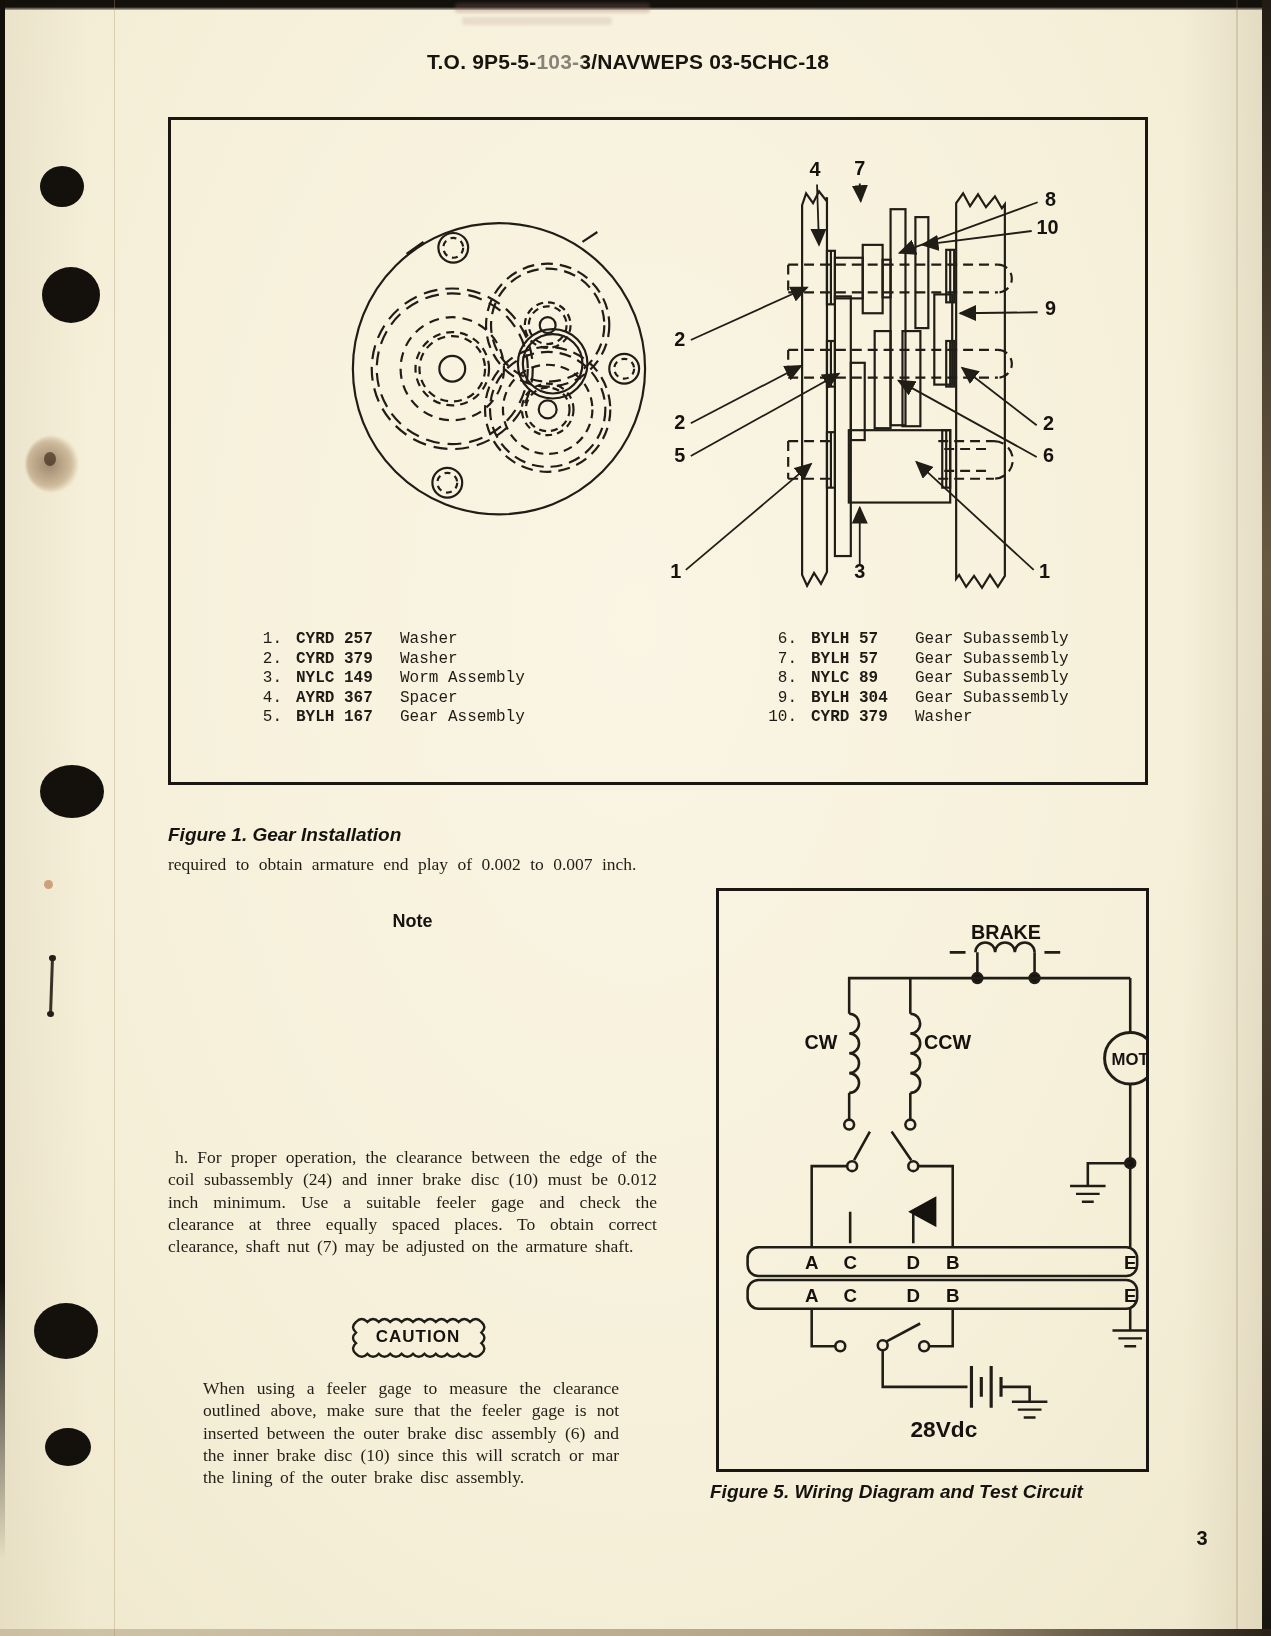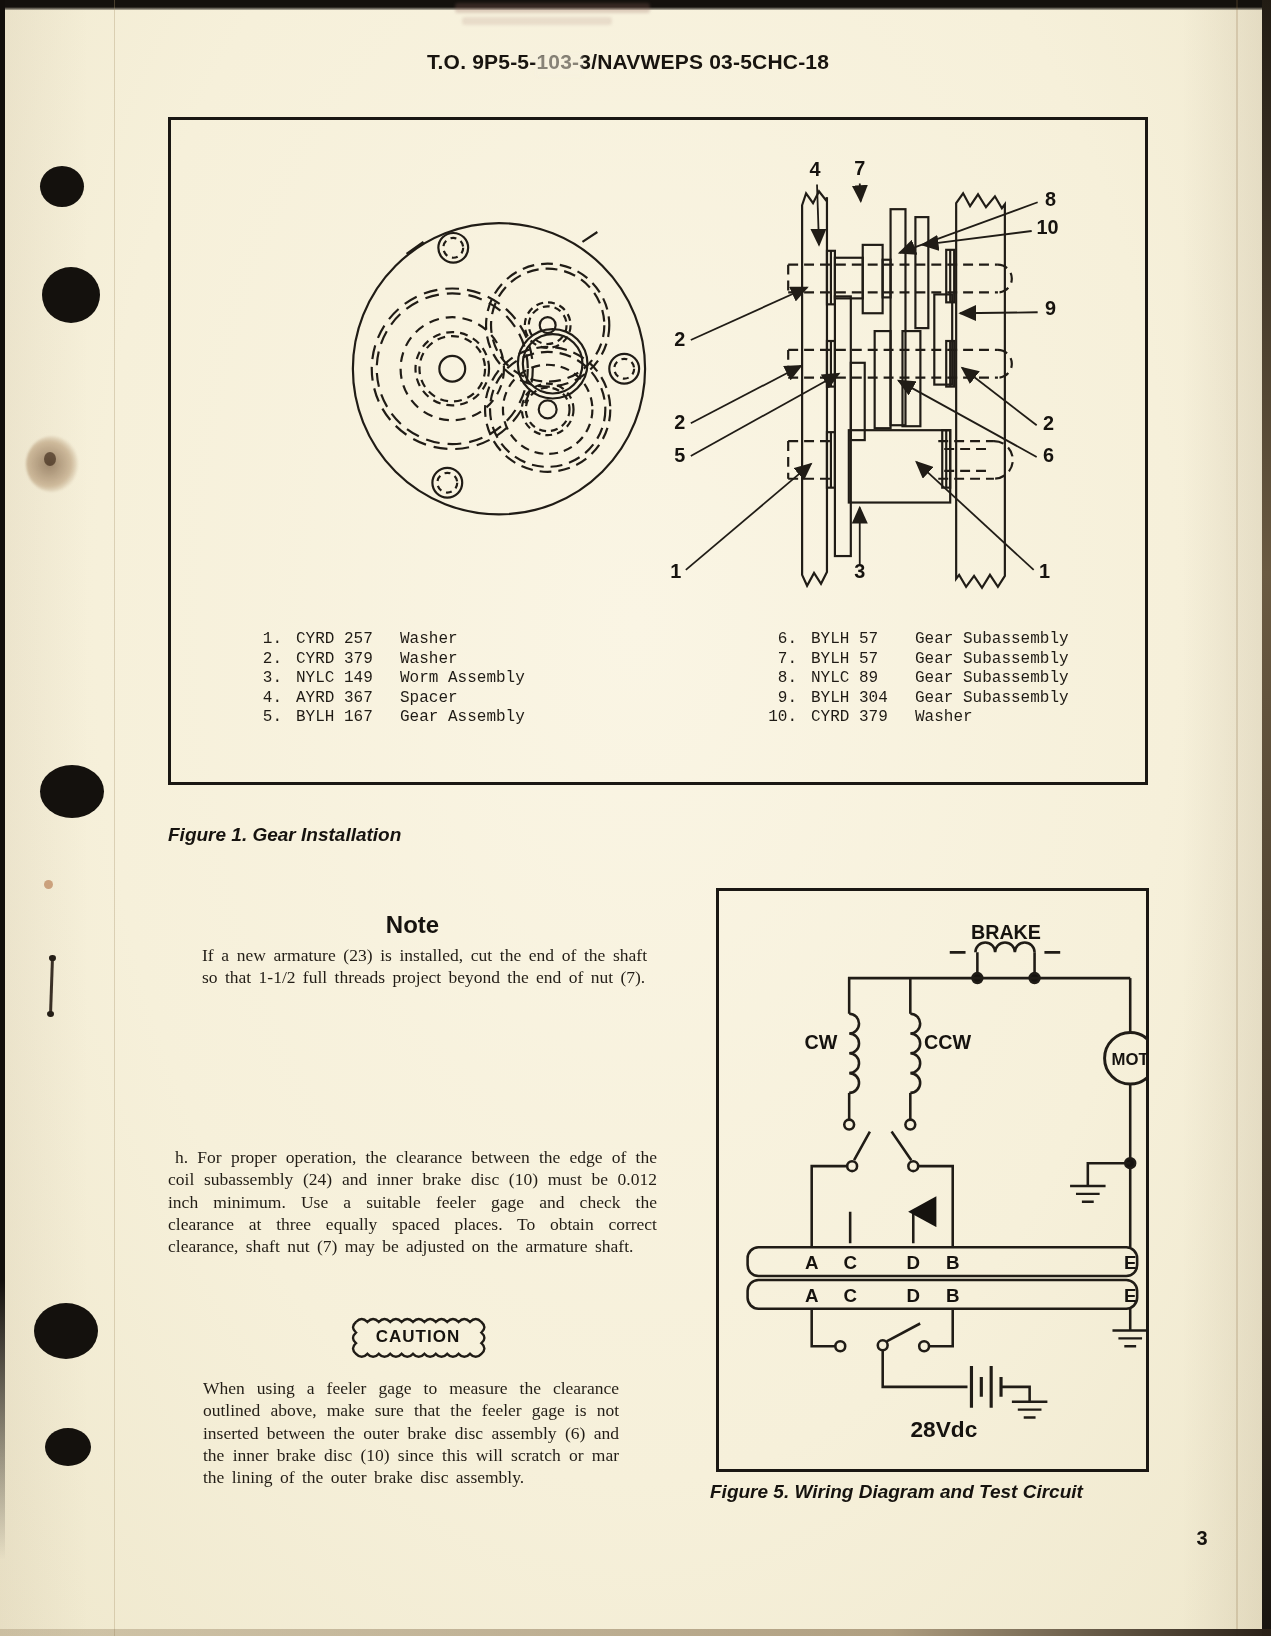--- a/index.html
+++ b/index.html
@@ -34,37 +34,37 @@
   #fig1-box{left:168px;top:117px;width:980px;height:668px;}
   #fig2-box{left:716px;top:888px;width:433px;height:584px;}
   .figbox svg{position:absolute;left:0;top:0;width:100%;height:100%;}
   .caption{position:absolute;font-family:"Liberation Sans",sans-serif;font-weight:bold;font-style:italic;
     font-size:19px;color:#16130f;text-align:left;}
   #fig1-cap{left:168px;top:824px;width:980px;}
   #fig2-cap{left:710px;top:1481px;width:445px;}
   .body-par{position:absolute;font-size:17.5px;line-height:22.3px;text-align:justify;color:#221d16;}
   #p-intro{left:168px;top:853px;width:489px;word-spacing:5px;}
   #note-h{position:absolute;left:168px;top:911px;width:489px;text-align:center;
-    font-family:"Liberation Sans",sans-serif;font-weight:bold;font-size:24px;color:#16130f;}
+    font-family:"Liberation Sans",sans-serif;font-weight:bold;font-size:18px;color:#16130f;}
   #p-note{left:202px;top:944px;width:445px;word-spacing:3px;}
   #p-g{left:168px;top:1040px;width:489px;word-spacing:3.5px;text-indent:7px;}
   #p-h{left:168px;top:1146px;width:489px;word-spacing:3px;text-indent:7px;}
   #p-caution{left:203px;top:1377px;width:416px;word-spacing:3px;}
   .caution-wrap{position:absolute;left:346px;top:1315px;width:144px;height:46px;}
   .caution-wrap .ctext{position:absolute;left:0;top:12px;width:100%;text-align:center;
     font-family:"Liberation Sans",sans-serif;font-weight:bold;font-size:17px;letter-spacing:1px;color:#16130f;}
   .pagenum{position:absolute;left:1180px;top:1527px;width:44px;text-align:center;
     font-family:"Liberation Sans",sans-serif;font-weight:bold;font-size:20px;color:#16130f;}
   
   .parts{position:absolute;font-family:"Liberation Mono",monospace;font-size:16px;line-height:19.5px;color:#1f1b15;}
   #parts-left{left:85px;top:510px;width:320px;}
   #parts-right{left:592px;top:510px;width:330px;}
   .prow{display:flex;}
   .prow .num{width:26px;text-align:right;flex:none;}
-  .prow .part{width:104px;margin-left:14px;flex:none;}
+  .prow .part{width:104px;margin-left:14px;flex:none;font-weight:bold;}
   .prow .name{flex:1;}
   #parts-right .prow .num{width:34px;}
   
   svg text{font-family:"Liberation Sans",sans-serif;font-weight:bold;fill:#16130f;}
   .ln{stroke:#201c16;fill:none;}
 </style>
 </head>
 <body>
 
 <div class="page">
@@ -257,22 +257,22 @@
         </div>
       <div class="prow">
           <span class="num">10.</span>
           <span class="part">CYRD 379</span>
           <span class="name">Washer</span>
         </div>
     </div>
   </div>
   <div class="caption" id="fig1-cap">Figure 1. Gear Installation</div>
 
+  <div class="body-par" id="p-intro">required to obtain armature end play of 0.002 to 0.007 inch.</div>
   <div id="note-h">Note</div>
-  <div class="body-par" id="p-note">If a new armature (23) is installed, cut the end of the shaft so that 1-1/2 full threads project beyond the end of nut (7).</div>
   <div class="body-par" id="p-h">h.  For proper operation, the clearance between the edge of the coil subassembly (24) and inner brake disc (10) must be 0.012 inch minimum. Use a suitable feeler gage and check the clearance at three equally spaced places. To obtain correct clearance, shaft nut (7) may be adjusted on the armature shaft.</div>
 
   <div class="caution-wrap">
     <svg viewBox="0 0 144 46">
       <path class="ln" stroke-width="2.4" d="M10,7
         q5.7,-6 11.4,0 q5.7,-6 11.4,0 q5.7,-6 11.4,0 q5.7,-6 11.4,0 q5.7,-6 11.4,0 q5.7,-6 11.4,0 q5.7,-6 11.4,0 q5.7,-6 11.4,0 q5.7,-6 11.4,0 q5.7,-6 11.4,0 q5.7,-6 11.4,0
         q6,5.3 0,10.6 q6,5.3 0,10.6 q6,5.3 0,10.6
         q-5.7,6 -11.4,0 q-5.7,6 -11.4,0 q-5.7,6 -11.4,0 q-5.7,6 -11.4,0 q-5.7,6 -11.4,0 q-5.7,6 -11.4,0 q-5.7,6 -11.4,0 q-5.7,6 -11.4,0 q-5.7,6 -11.4,0 q-5.7,6 -11.4,0 q-5.7,6 -11.4,0
         q-6,-5.3 0,-10.6 q-6,-5.3 0,-10.6 q-6,-5.3 0,-10.6"></path>
     </svg>

